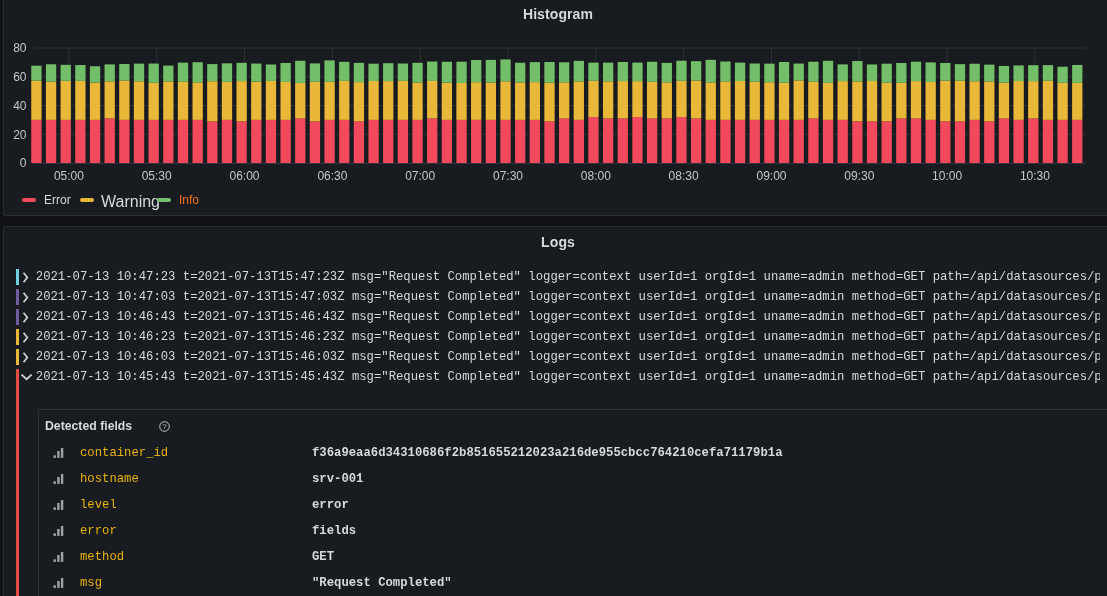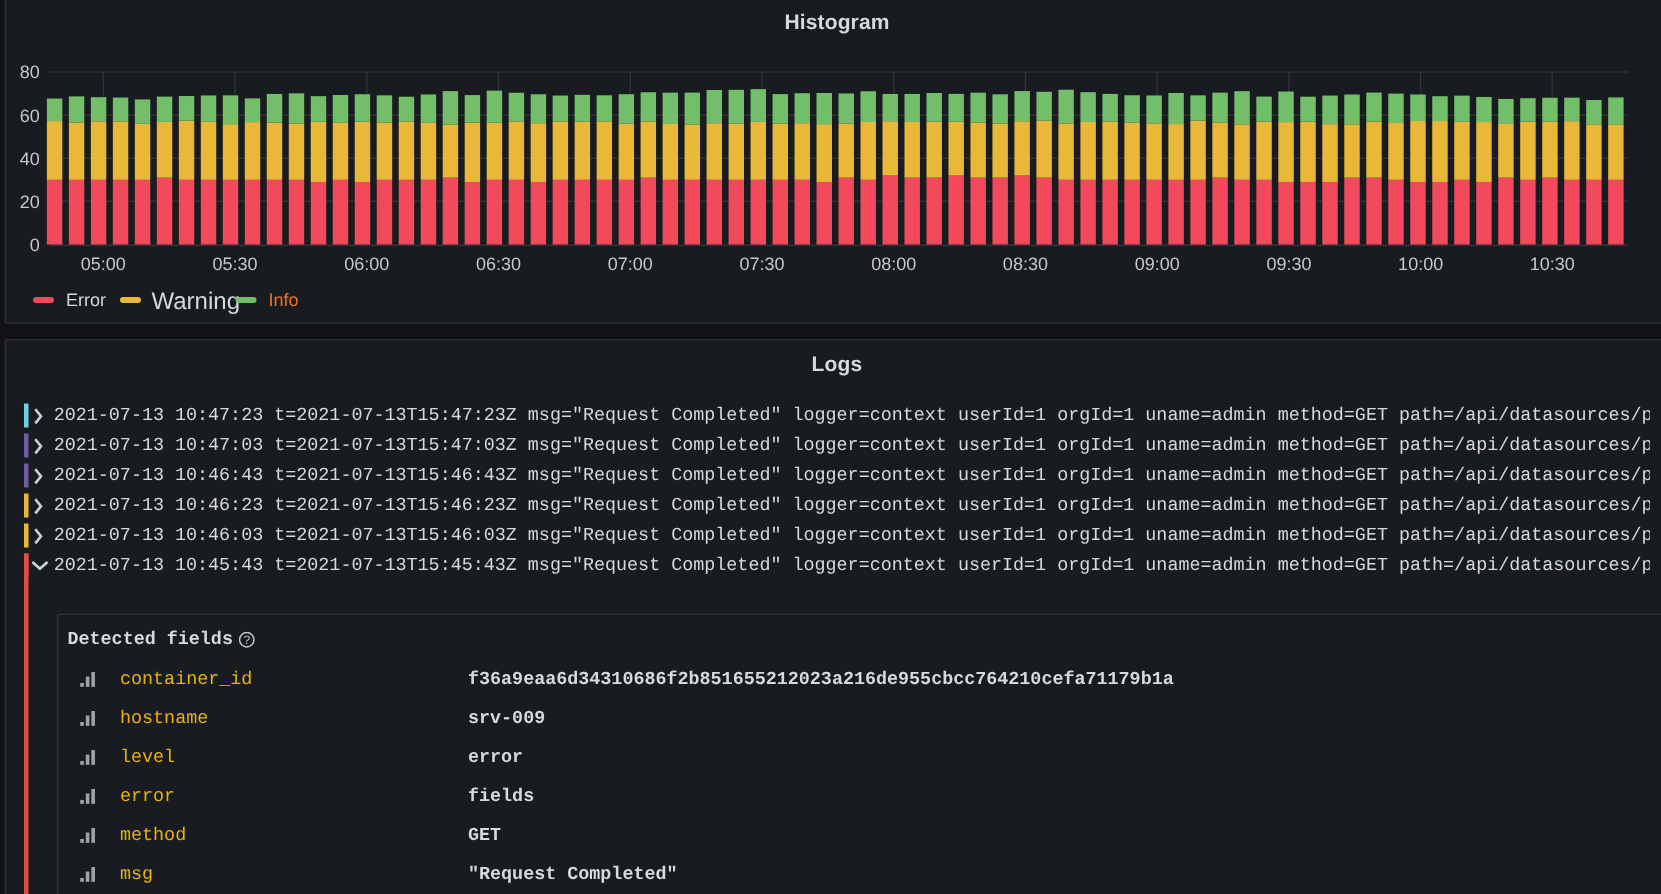--- a/index.html
+++ b/index.html
@@ -5,21 +5,21 @@
 html,body { width:1107px; height:596px; background:#111217; overflow:hidden;
   font-family:"Liberation Sans", sans-serif; }
 .panel { position:absolute; left:3px; width:1110px; background:#181b1f;
   border:1px solid #2c2d33; border-radius:2px; }
 .ptitle { position:absolute; width:100%; text-align:center; font-size:14px;
   font-weight:700; color:#d8d9da; letter-spacing:0.1px; }
 .lrow { position:absolute; left:0; width:1107px; height:20px; }
 .lvl { position:absolute; left:16px; top:1px; width:3px; height:16px; }
 .ltxt { position:absolute; left:35.8px; top:2px; width:1064.5px; overflow:hidden; white-space:pre; font-family:"Liberation Mono", monospace;
   font-size:12.25px; color:#d8d9da; }
-.mono { font-family:Liberation Mono, monospace; font-size:12.25px; color:#d8d9da; }
+.mono { font-family:Liberation Sans, sans-serif; font-size:12.25px; color:#d8d9da; }
 .fname { position:absolute; left:80px; font-family:"Liberation Mono", monospace; font-size:12.25px; color:#eab308; }
 .fval { position:absolute; left:312px; font-family:"Liberation Mono", monospace; font-size:12.25px; color:#d8d9da; white-space:pre;font-weight:bold; }
 </style></head>
 <body>
 <div class="panel" style="top:-2px;height:218px">
   <div class="ptitle" style="top:7px">Histogram</div>
 </div>
 <svg width="1107" height="220" style="position:absolute;left:0;top:0">
 <line x1="33" y1="134.2" x2="1085.3" y2="134.2" stroke="rgba(204,204,220,0.12)" stroke-width="1"></line>
 <line x1="33" y1="105.5" x2="1085.3" y2="105.5" stroke="rgba(204,204,220,0.12)" stroke-width="1"></line>
@@ -340,21 +340,21 @@
     <rect x="7.9" y="2" width="2.4" height="9.9" fill="#9fa2a7"></rect>
   </svg>
 <div class="fname" style="top:446px">container_id</div>
 <div class="fval" style="top:446px">f36a9eaa6d34310686f2b851655212023a216de955cbcc764210cefa71179b1a</div>
 <svg width="14" height="12" style="position:absolute;left:53px;top:472px">
     <rect x="0.5" y="9.3" width="2.4" height="2.6" fill="#9fa2a7"></rect>
     <rect x="4.2" y="5" width="2.4" height="6.9" fill="#9fa2a7"></rect>
     <rect x="7.9" y="2" width="2.4" height="9.9" fill="#9fa2a7"></rect>
   </svg>
 <div class="fname" style="top:472px">hostname</div>
-<div class="fval" style="top:472px">srv-009</div>
+<div class="fval" style="top:472px">srv-001</div>
 <svg width="14" height="12" style="position:absolute;left:53px;top:498px">
     <rect x="0.5" y="9.3" width="2.4" height="2.6" fill="#9fa2a7"></rect>
     <rect x="4.2" y="5" width="2.4" height="6.9" fill="#9fa2a7"></rect>
     <rect x="7.9" y="2" width="2.4" height="9.9" fill="#9fa2a7"></rect>
   </svg>
 <div class="fname" style="top:498px">level</div>
 <div class="fval" style="top:498px">error</div>
 <svg width="14" height="12" style="position:absolute;left:53px;top:524px">
     <rect x="0.5" y="9.3" width="2.4" height="2.6" fill="#9fa2a7"></rect>
     <rect x="4.2" y="5" width="2.4" height="6.9" fill="#9fa2a7"></rect>

